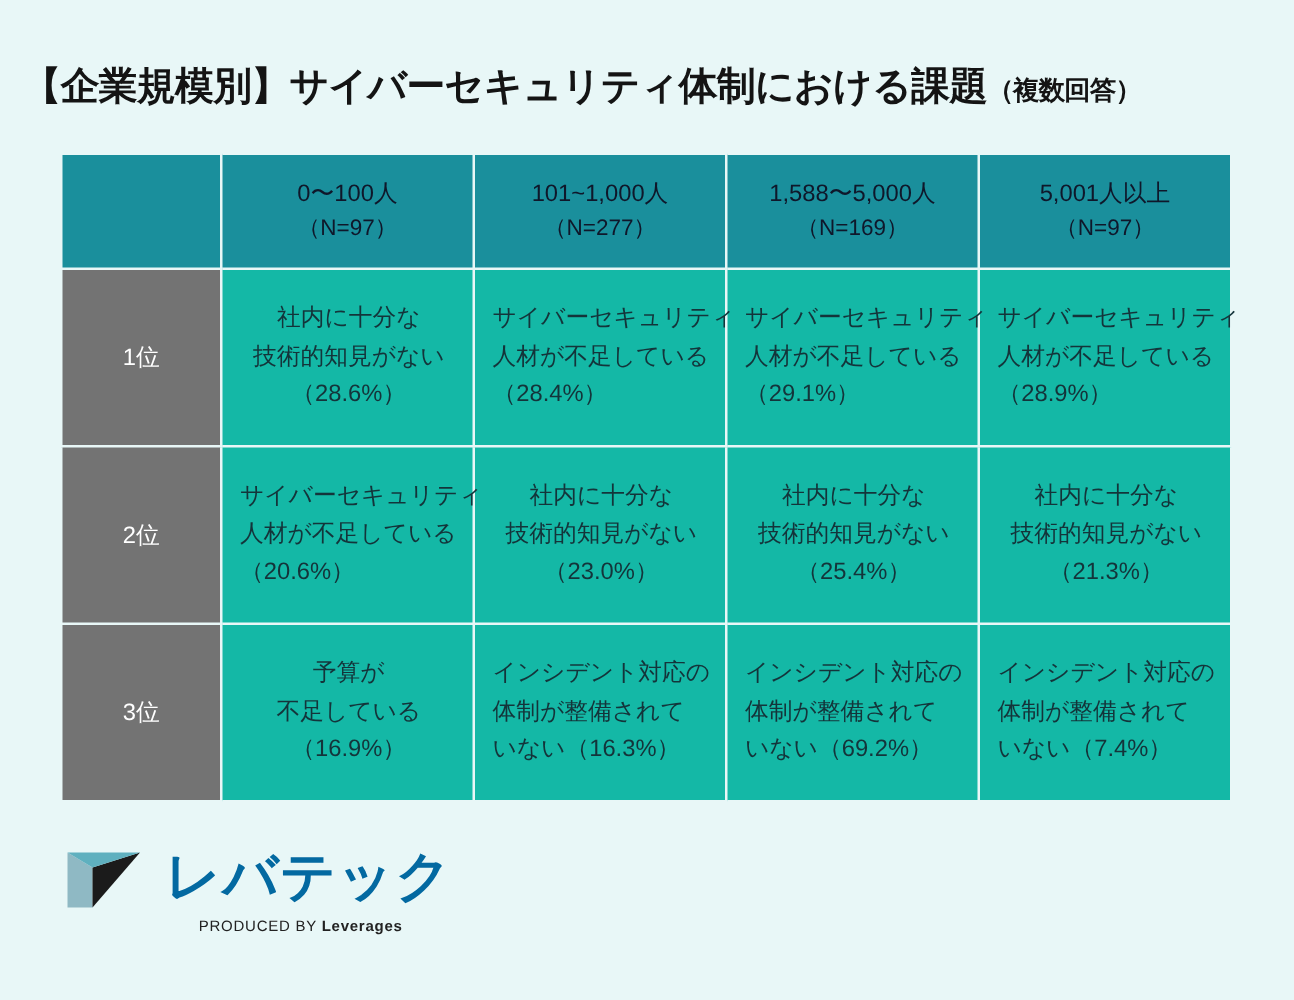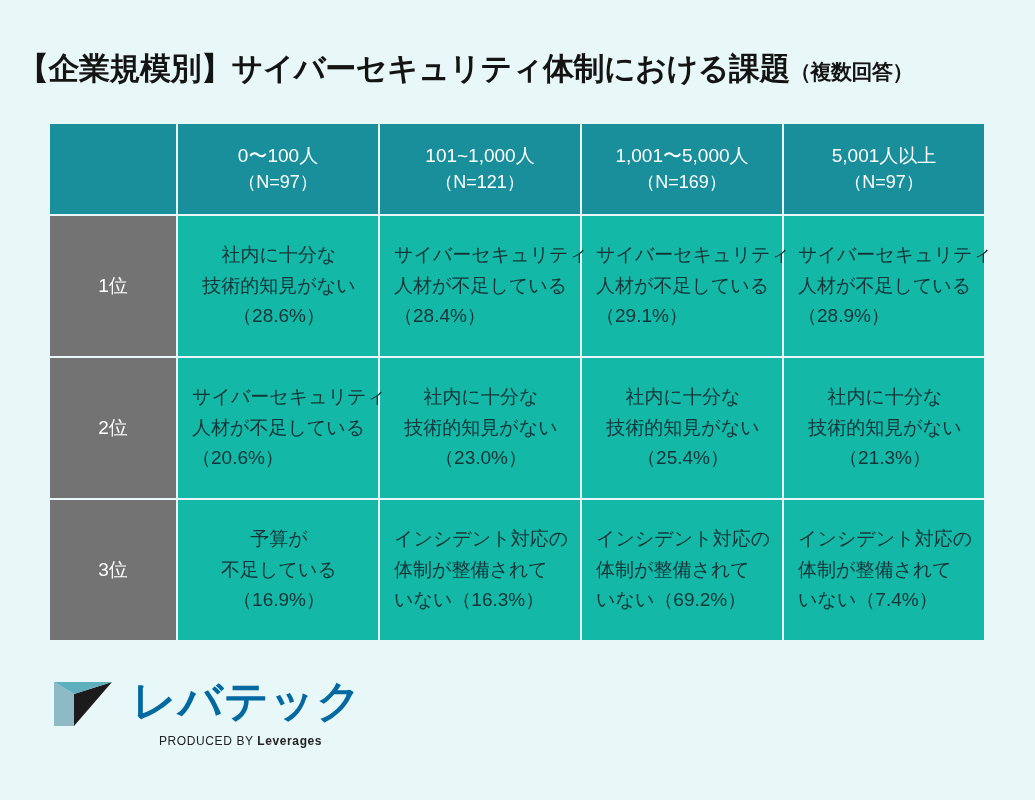--- a/index.html
+++ b/index.html
@@ -45,21 +45,21 @@
   }
   table.rank-table td, table.rank-table th {
     border: 2px solid #e8f7f7;
     padding: 0;
     vertical-align: middle;
   }
   .col-rank { width: 128px; }
   .col-data { width: 202px; }
   thead th {
     background: #1a8f9c;
-    color: #ffffff;
+    color: #0f172a;
     font-size: 19px;
     font-weight: normal;
     line-height: 1.4;
     height: 90px;
     text-align: center;
   }
   thead th.corner {
     background: #1a8f9c;
   }
   thead th .sub {
@@ -143,24 +143,24 @@
     </colgroup>
     <thead>
       <tr>
         <th class="corner"></th>
         <th>
           <span>0〜100人</span>
           <span class="sub">（N=97）</span>
         </th>
         <th>
           <span>101~1,000人</span>
-          <span class="sub">（N=121）</span>
-        </th>
-        <th>
-          <span>1,001〜5,000人</span>
+          <span class="sub">（N=277）</span>
+        </th>
+        <th>
+          <span>1,588〜5,000人</span>
           <span class="sub">（N=169）</span>
         </th>
         <th>
           <span>5,001人以上</span>
           <span class="sub">（N=97）</span>
         </th>
       </tr>
     </thead>
     <tbody>
       <tr>

